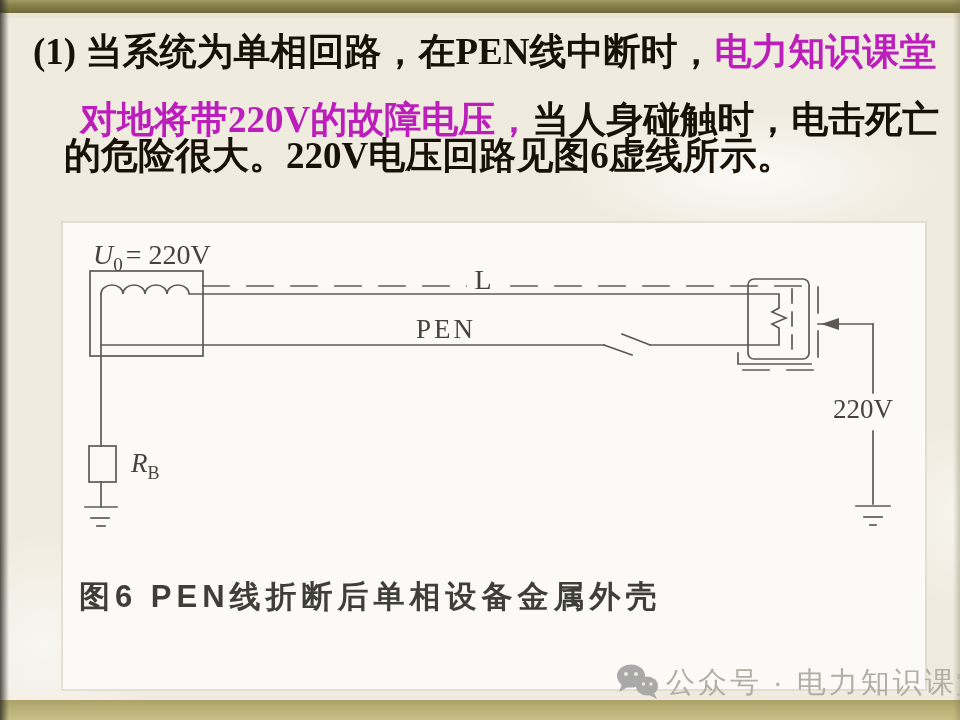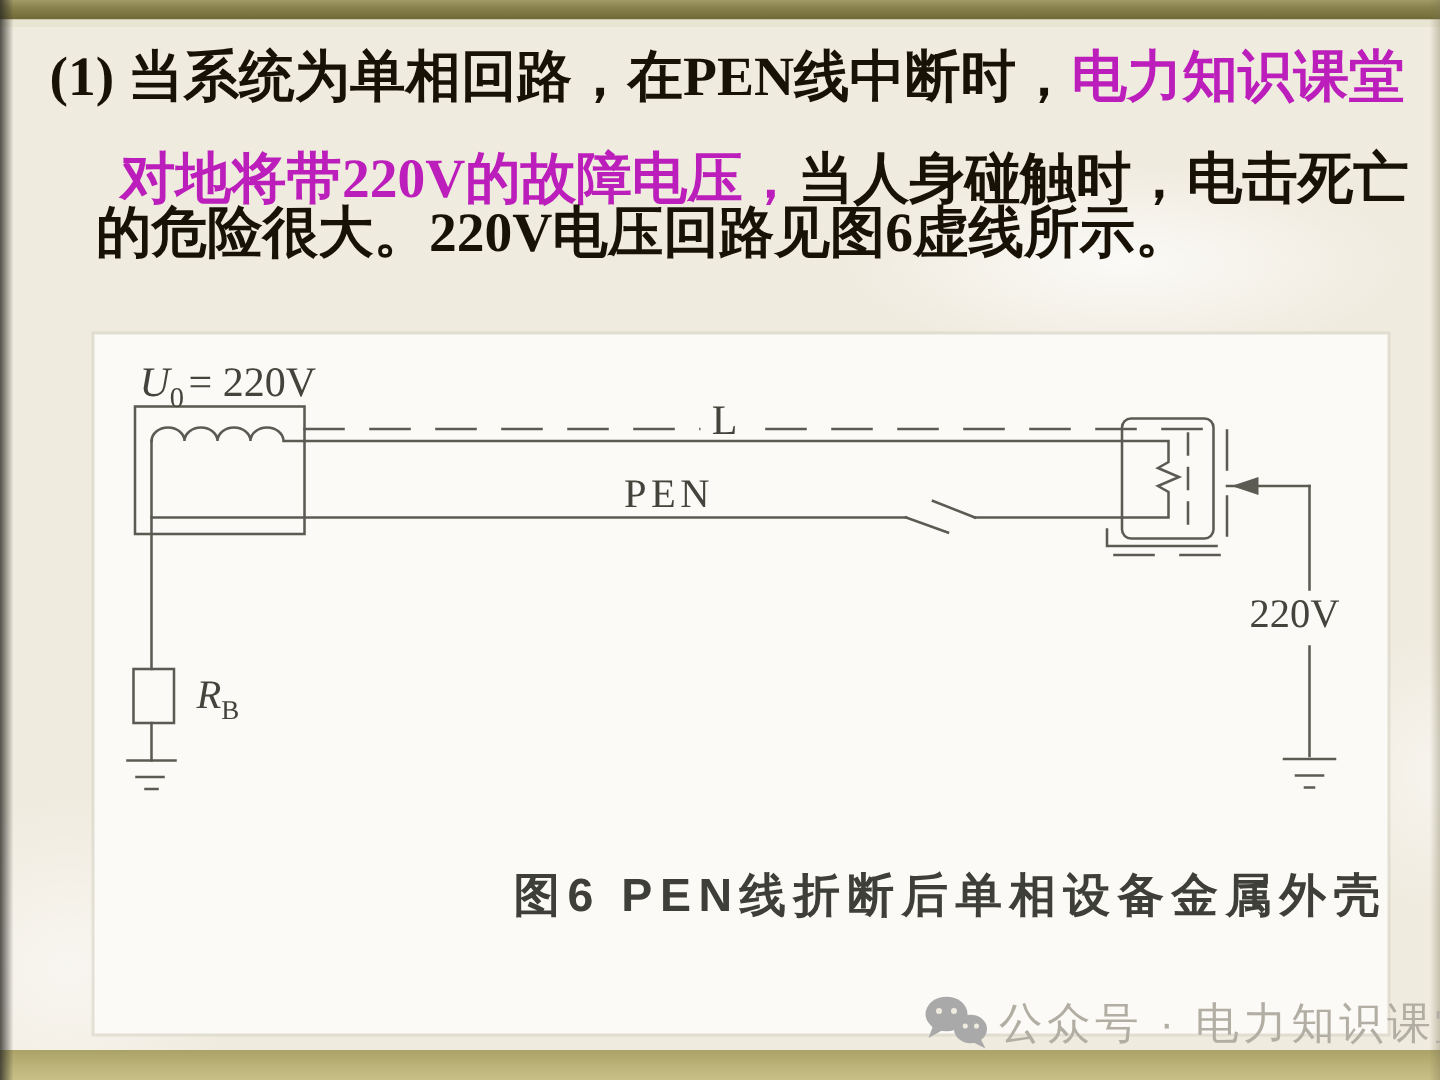--- a/index.html
+++ b/index.html
@@ -32,21 +32,21 @@
   .l1{left:33px;top:29px;}
   .l2{left:80px;top:81px;margin-top:16px;}
   .l3{left:64px;top:133px;}
   .t-black{color:#171106;text-align:center;}
   .t-magenta{color:#bb1ebb;}
 
   
   .figure-panel{position:absolute;left:62px;top:222px;width:862px;height:466px;
     background:#fbfaf6;border:1px solid #e2dfd2;box-shadow:0 0 0 1px rgba(180,176,160,.25);}
   .figure-panel svg{position:absolute;left:0;top:0;}
-  .fig-caption{position:absolute;left:0;top:352px;width:100%;text-align:right;
+  .fig-caption{position:absolute;left:16px;top:352px;width:100%;text-align:left;
     font-family:"Liberation Sans", sans-serif;font-weight:700;font-size:31px;
     line-height:43px;color:#3f3f39;letter-spacing:5px;}
 
   
   .wm-gray{position:absolute;left:666px;top:663px;font-family:"Liberation Sans",sans-serif;
     font-size:29px;color:#b2aea3;letter-spacing:3px;white-space:nowrap;}
   .wm-site{position:absolute;left:752px;top:679px;font-family:Liberation Mono, monospace;
     font-size:27px;font-weight:700;color:#0d0d0d;letter-spacing:1px;
     text-shadow:-2px 0 0 #fff,2px 0 0 #fff,0 -2px 0 #fff,0 2px 0 #fff,
       -1px -1px 0 #fff,1px 1px 0 #fff,-1px 1px 0 #fff,1px -1px 0 #fff;margin-top:48px;}

